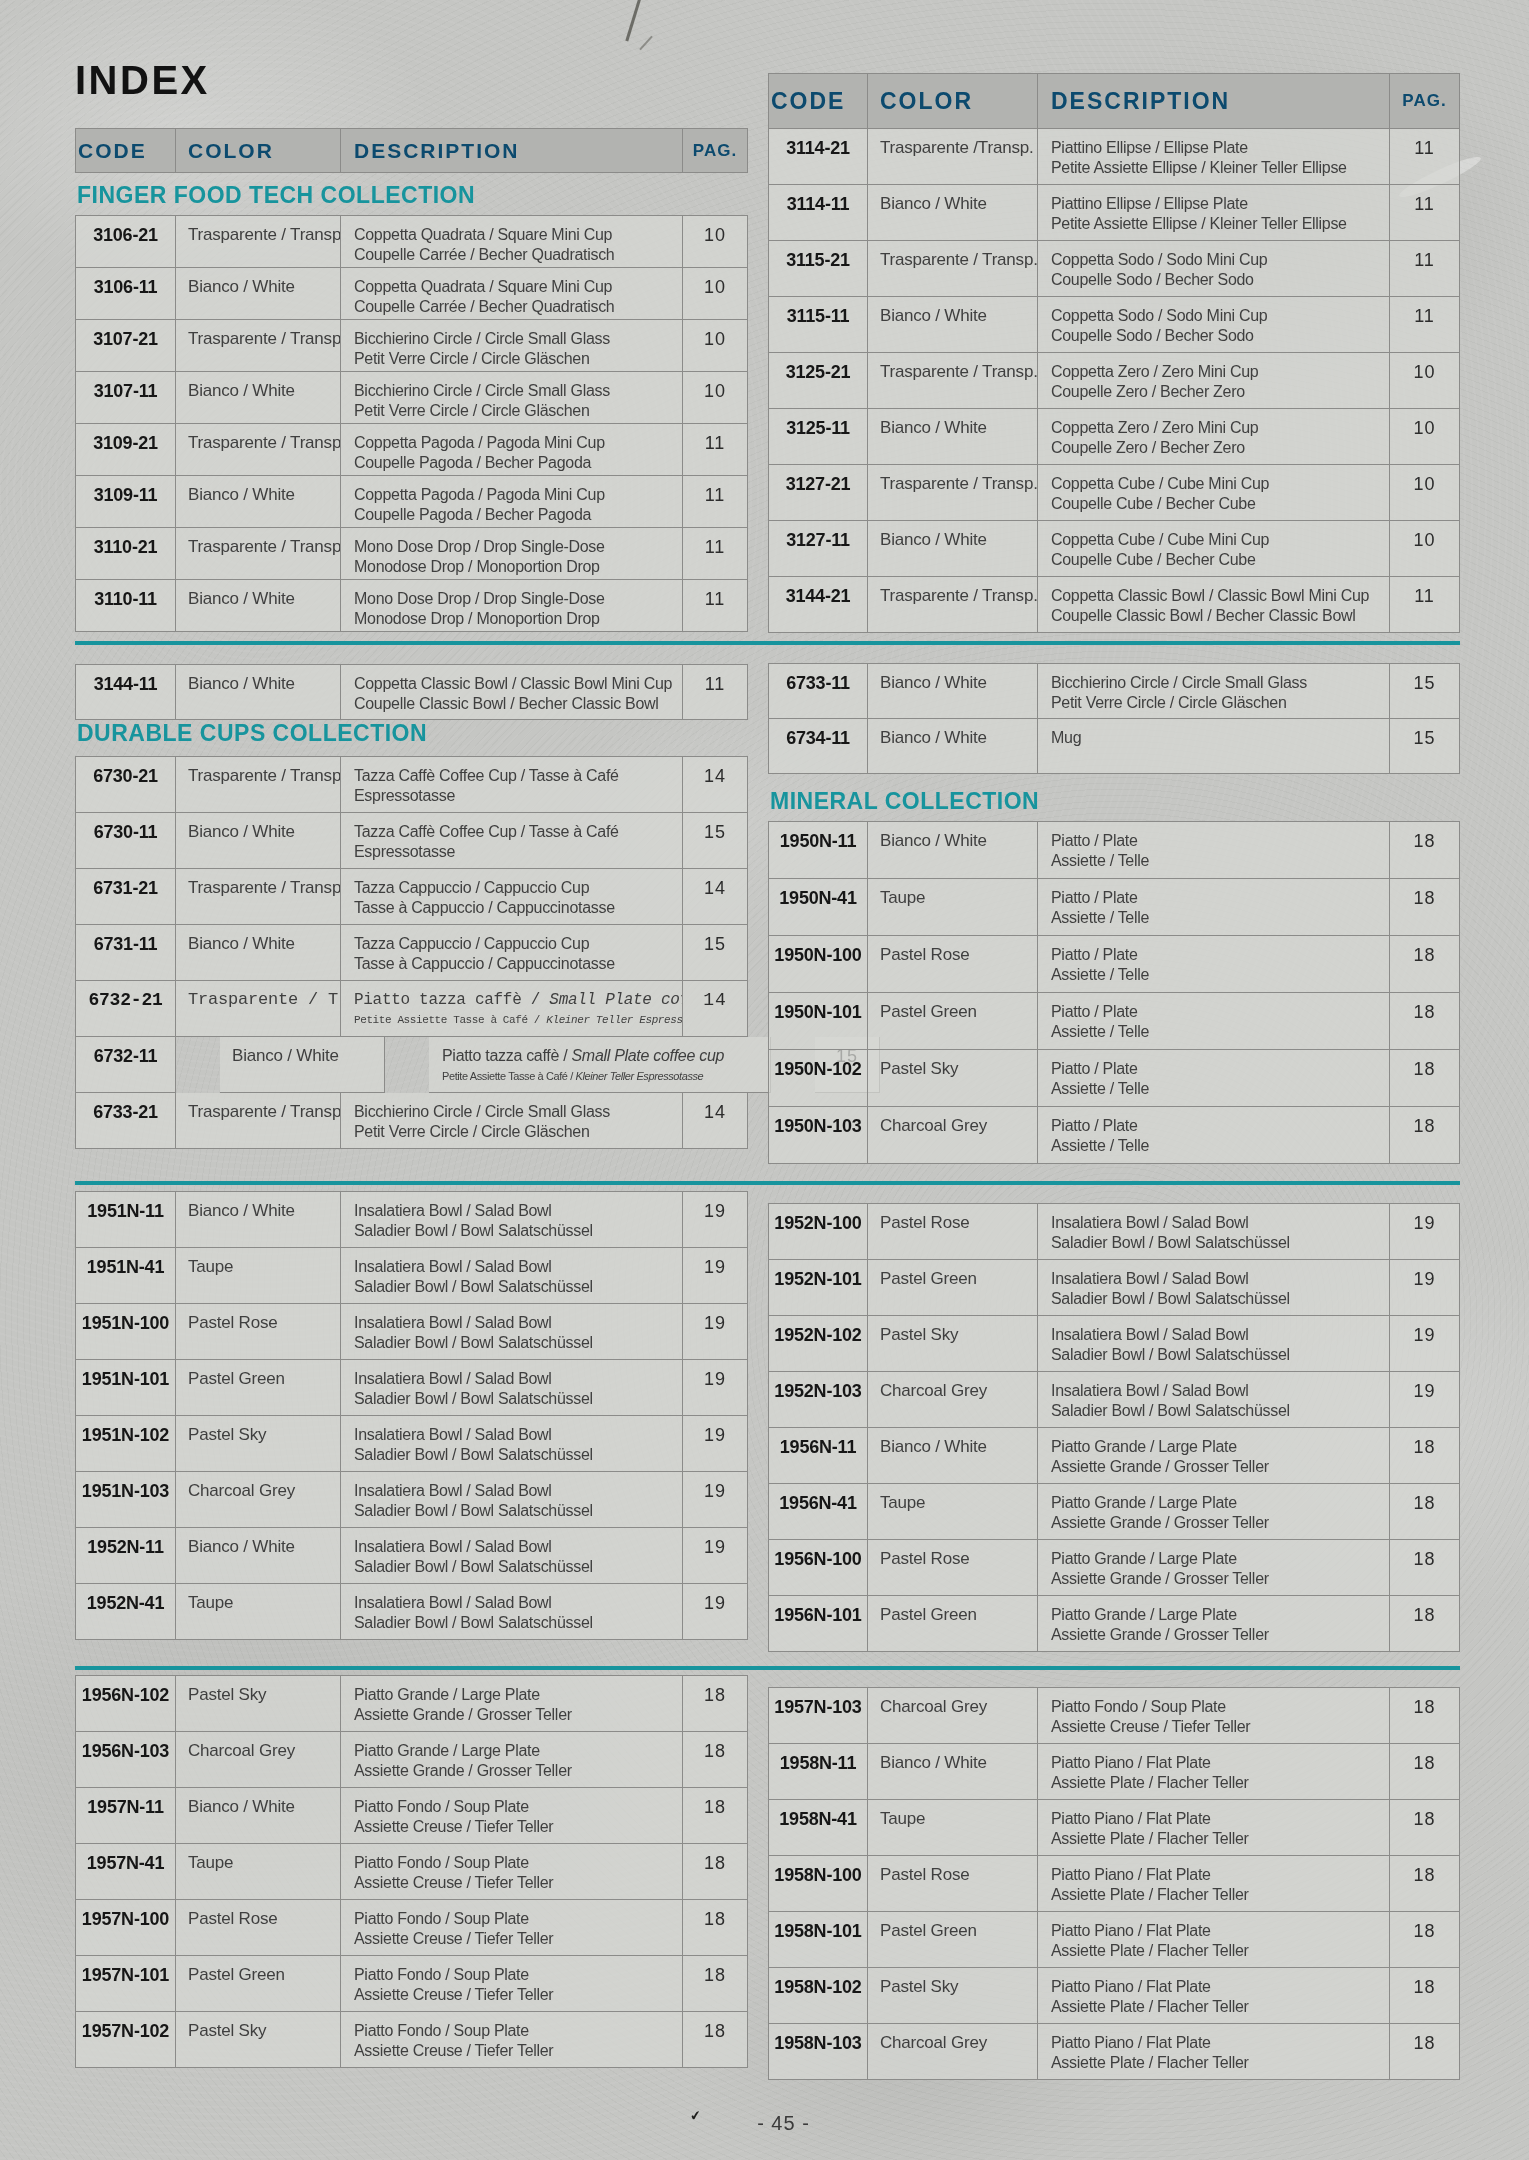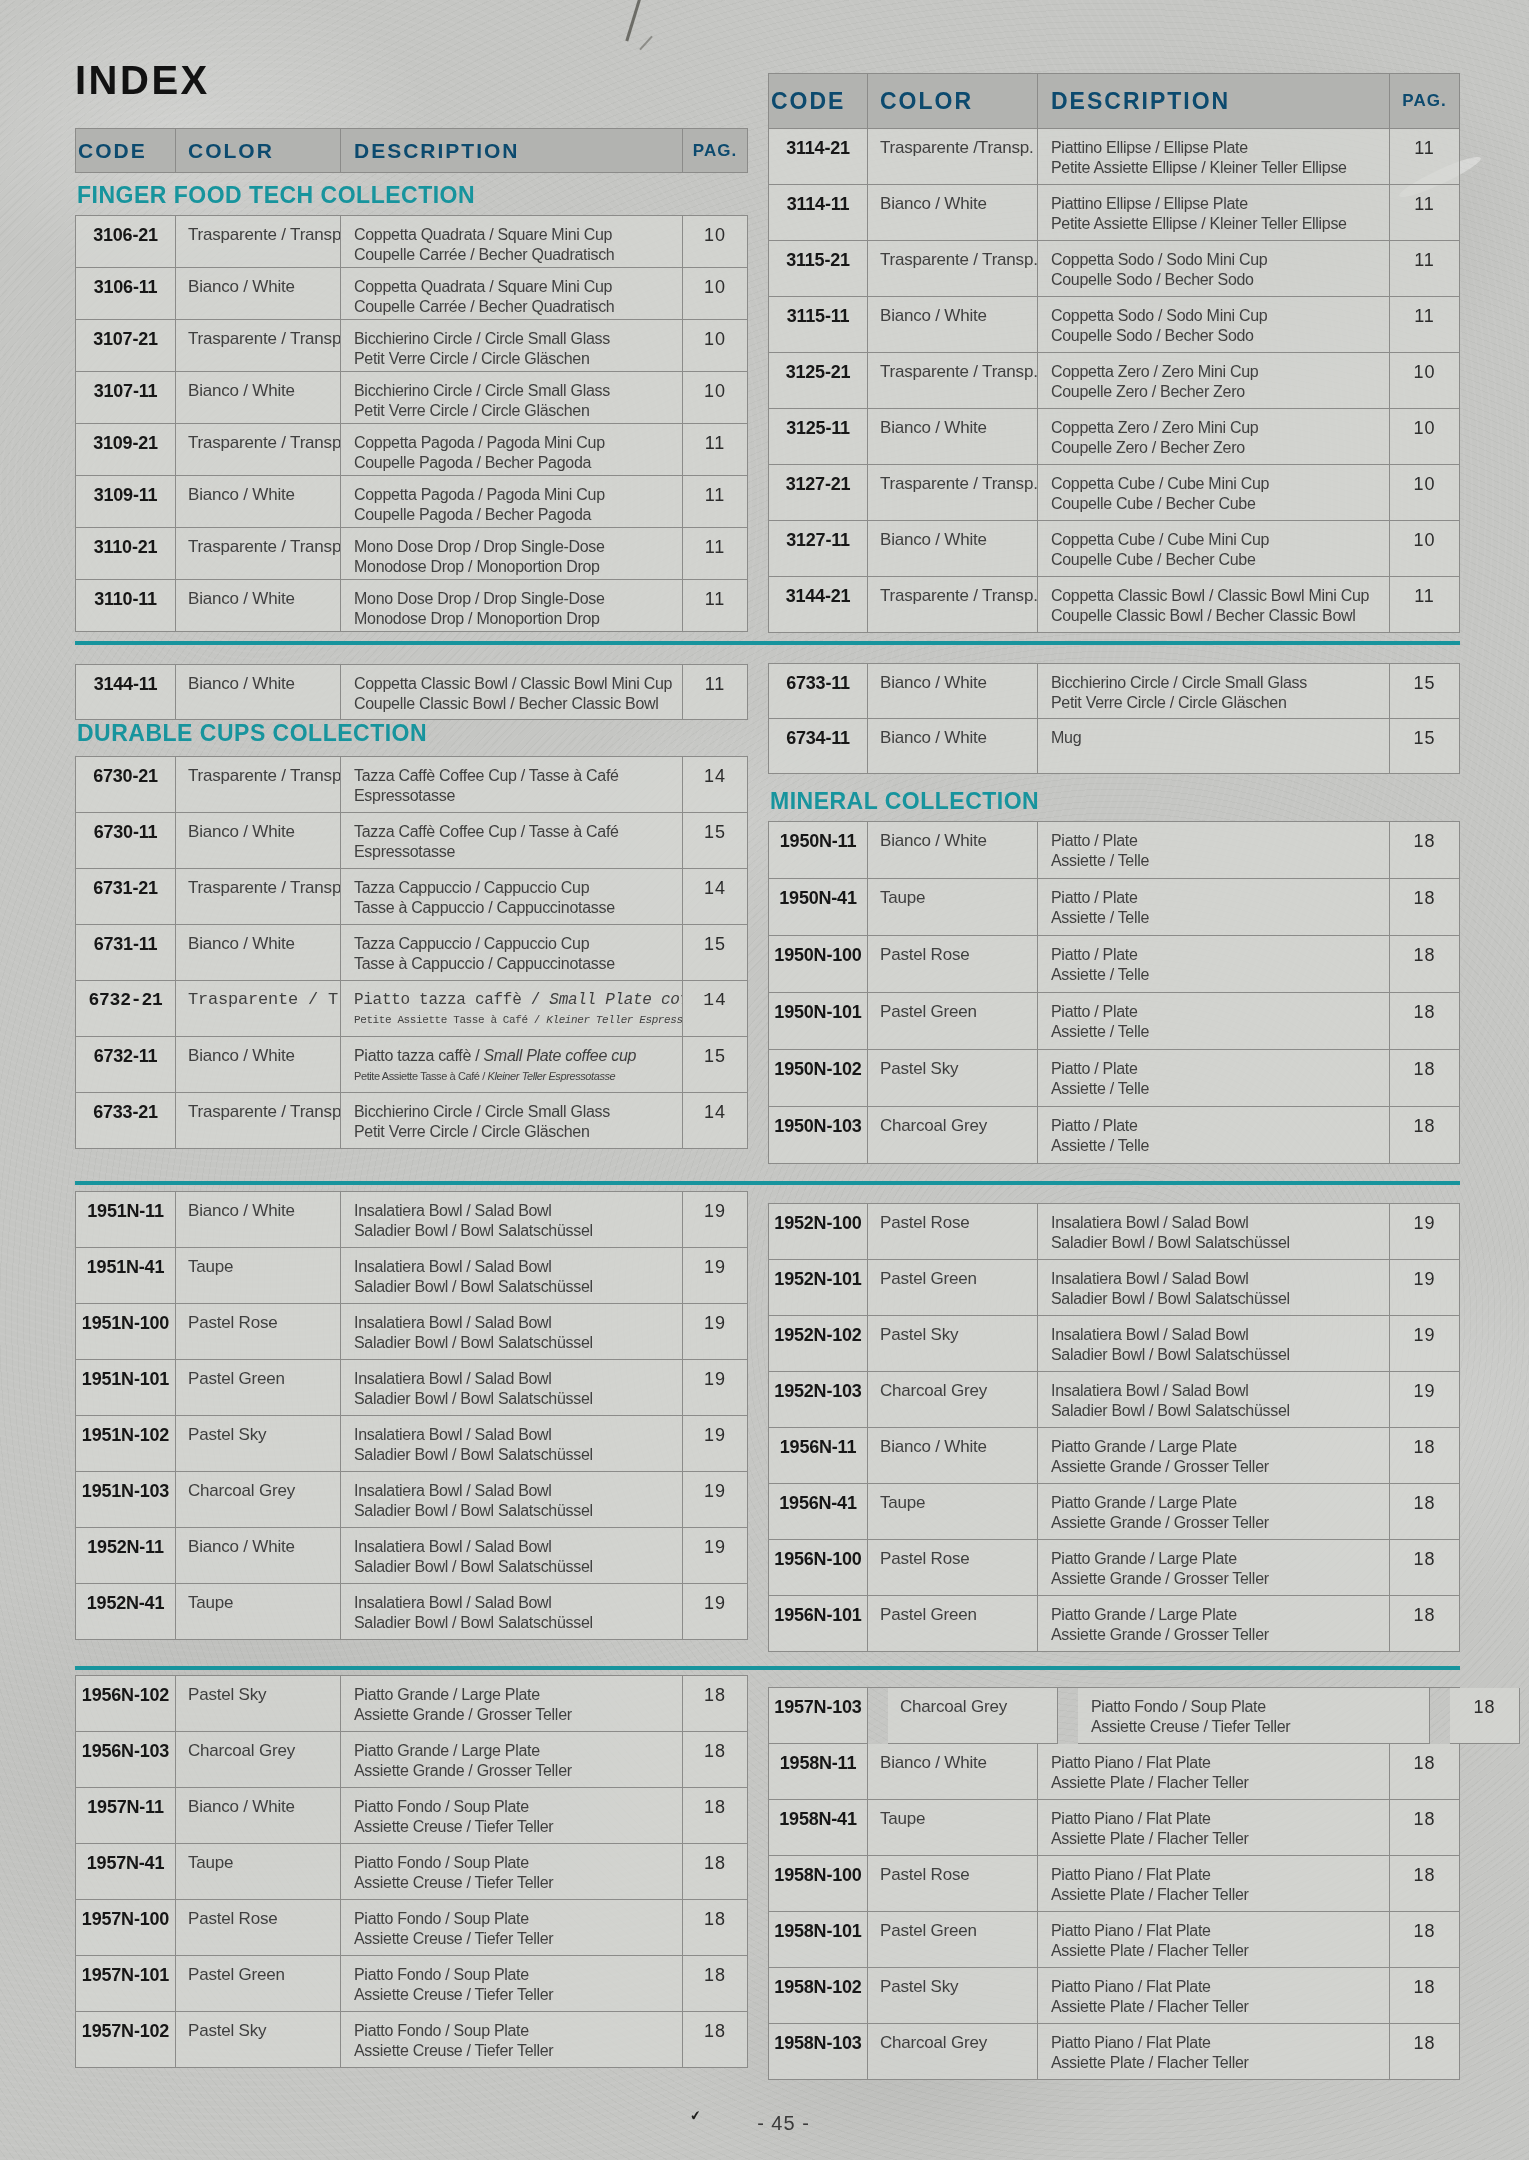--- a/index.html
+++ b/index.html
@@ -213,21 +213,21 @@
         </div>
         <div class="row" style="height: 56px; grid-template-columns: 101px 165px 342px 65px; font-family: Liberation Mono, monospace;">
           <div class="cell c-code">6732-21</div>
           <div class="cell c-color">Trasparente / Transp.</div>
           <div class="cell c-desc">
             <div class="dline">Piatto tazza caffè / <span class="ital">Small Plate coffee cup</span></div>
             <div class="dline small">Petite Assiette Tasse à Café  / <span class="ital">Kleiner Teller Espressotasse</span></div>
           </div>
           <div class="cell c-pag">14</div>
         </div>
-        <div class="row" style="height: 56px; grid-template-columns: 101px 165px 342px 65px;">
+        <div class="row" style="height: 56px; grid-template-columns: 101px 165px 342px 65px; gap: 44px;">
           <div class="cell c-code">6732-11</div>
           <div class="cell c-color">Bianco / White</div>
           <div class="cell c-desc">
             <div class="dline">Piatto tazza caffè / <span class="ital">Small Plate coffee cup</span></div>
             <div class="dline small">Petite Assiette Tasse à Café  / <span class="ital">Kleiner Teller Espressotasse</span></div>
           </div>
           <div class="cell c-pag">15</div>
         </div>
         <div class="row" style="height: 56px; grid-template-columns: 101px 165px 342px 65px;">
           <div class="cell c-code">6733-21</div>
@@ -613,21 +613,21 @@
           <div class="cell c-code">1956N-101</div>
           <div class="cell c-color">Pastel Green</div>
           <div class="cell c-desc">
             <div class="dline">Piatto Grande / Large Plate</div>
             <div class="dline">Assiette Grande / Grosser Teller</div>
           </div>
           <div class="cell c-pag">18</div>
         </div>
       </div>
       <div class="tbl" style="margin-top: 35px;">
-        <div class="row" style="height: 56px; grid-template-columns: 100px 170px 352px 70px; gap: 20px;">
+        <div class="row" style="height: 56px; grid-template-columns: 100px 170px 352px 70px;">
           <div class="cell c-code">1957N-103</div>
           <div class="cell c-color">Charcoal Grey</div>
           <div class="cell c-desc">
             <div class="dline">Piatto Fondo / Soup Plate</div>
             <div class="dline">Assiette Creuse / Tiefer Teller</div>
           </div>
           <div class="cell c-pag">18</div>
         </div>
         <div class="row" style="height: 56px; grid-template-columns: 100px 170px 352px 70px;">
           <div class="cell c-code">1958N-11</div>

